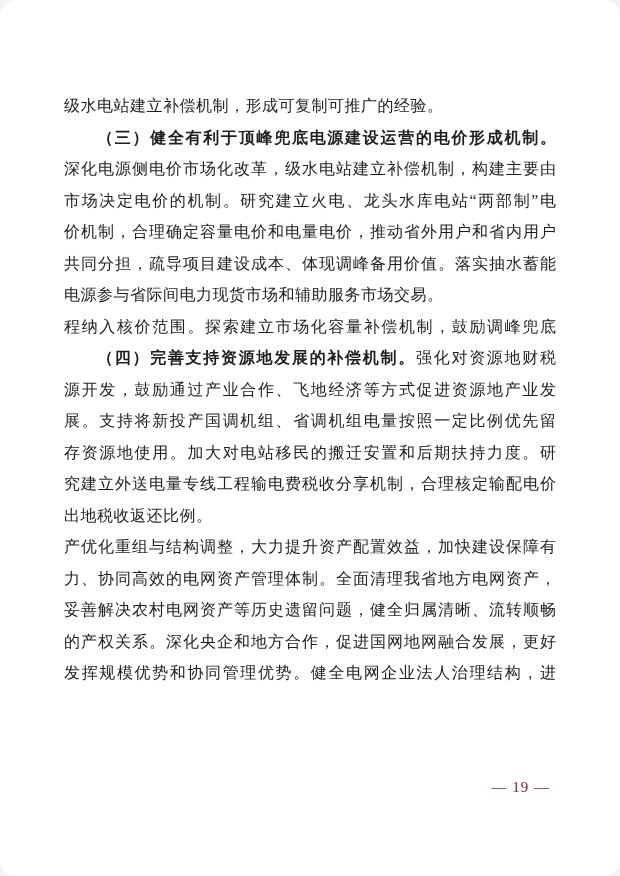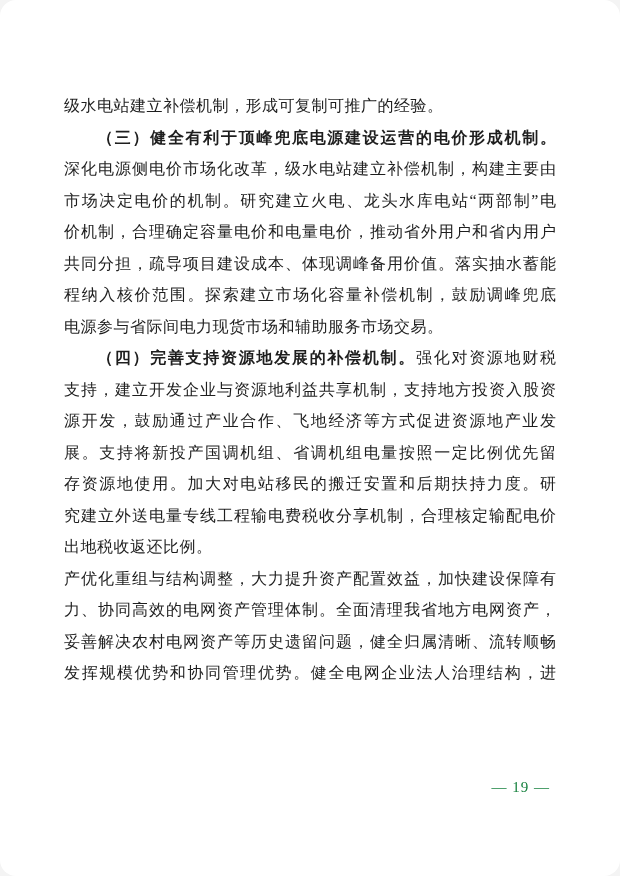--- a/index.html
+++ b/index.html
@@ -37,43 +37,43 @@
     text-justify: inter-character;
     letter-spacing: 0;
   }
   .line.ind { padding-left: 33px; }
   .line b { font-weight: 700; }
   .page-number {
     position: absolute;
     top: 779px;
     right: 70px;
     font-size: 15px;
-    color: #15803d;
+    color: #7f1d1d;
     letter-spacing: 1px;
   }
 </style>
 </head>
 <body>
 
 <div class="page">
   <div class="text-block">
       <div class="line"><span>级水电站建立补偿机制，形成可复制可推广的经验。</span></div>
       <div class="line just ind"><b>（三）健全有利于顶峰兜底电源建设运营的电价形成机制。</b></div>
       <div class="line just"><span>深化电源侧电价市场化改革，级水电站建立补偿机制，构建主要由</span></div>
       <div class="line just"><span>市场决定电价的机制。研究建立火电、龙头水库电站“两部制”电</span></div>
       <div class="line just"><span>价机制，合理确定容量电价和电量电价，推动省外用户和省内用户</span></div>
       <div class="line just"><span>共同分担，疏导项目建设成本、体现调峰备用价值。落实抽水蓄能</span></div>
+      <div class="line"><span>电源参与省际间电力现货市场和辅助服务市场交易。</span></div>
       <div class="line just"><span>程纳入核价范围。探索建立市场化容量补偿机制，鼓励调峰兜底</span></div>
-      <div class="line"><span>电源参与省际间电力现货市场和辅助服务市场交易。</span></div>
       <div class="line just ind"><b>（四）完善支持资源地发展的补偿机制。</b><span>强化对资源地财税</span></div>
-      <div class="line just"><span>支持，建立开发企业与资源地利益共享机制，支持地方投资入股资</span></div>
       <div class="line just"><span>源开发，鼓励通过产业合作、飞地经济等方式促进资源地产业发</span></div>
       <div class="line just"><span>展。支持将新投产国调机组、省调机组电量按照一定比例优先留</span></div>
       <div class="line just"><span>存资源地使用。加大对电站移民的搬迁安置和后期扶持力度。研</span></div>
       <div class="line just"><span>究建立外送电量专线工程输电费税收分享机制，合理核定输配电价</span></div>
       <div class="line"><span>出地税收返还比例。</span></div>
       <div class="line just"><span>产优化重组与结构调整，大力提升资产配置效益，加快建设保障有</span></div>
       <div class="line just"><span>力、协同高效的电网资产管理体制。全面清理我省地方电网资产，</span></div>
       <div class="line just"><span>妥善解决农村电网资产等历史遗留问题，健全归属清晰、流转顺畅</span></div>
+      <div class="line just"><span>的产权关系。深化央企和地方合作，促进国网地网融合发展，更好</span></div>
       <div class="line just"><span>发挥规模优势和协同管理优势。健全电网企业法人治理结构，进</span></div>
     </div>
   <div class="page-number">— 19 —</div>
 </div>
 
 </body></html>

